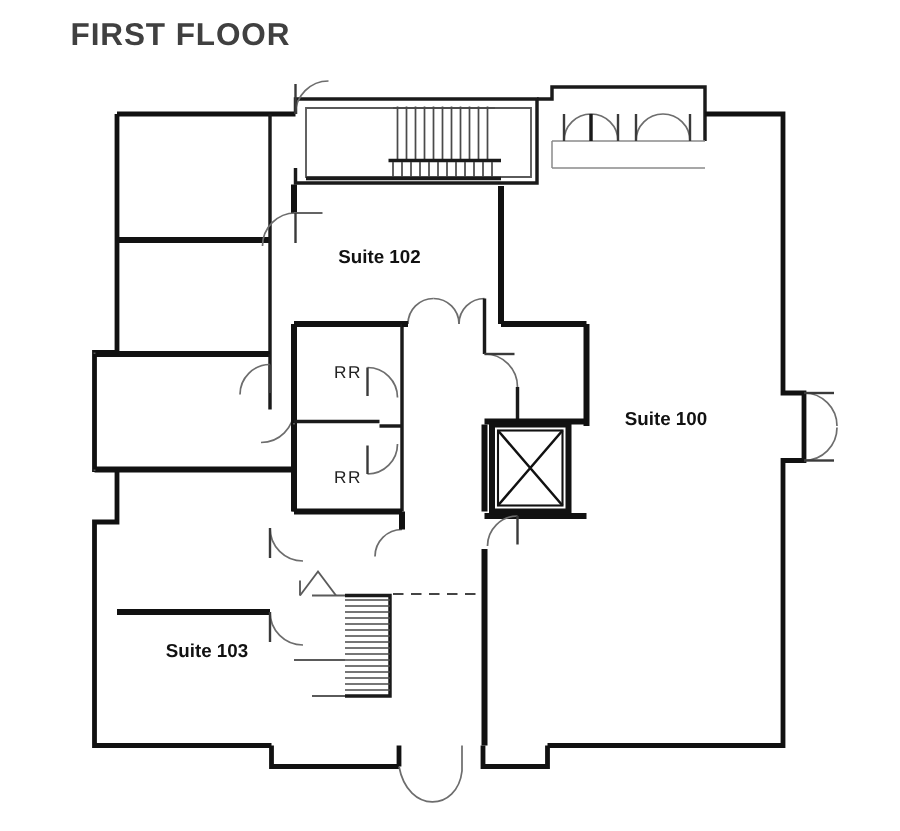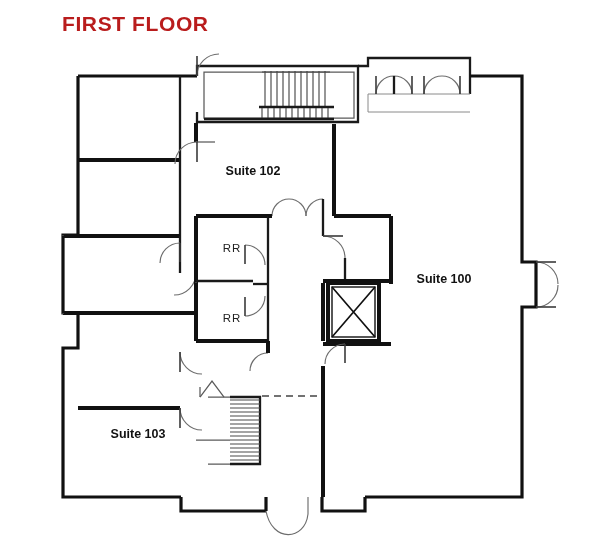--- a/index.html
+++ b/index.html
@@ -9,26 +9,26 @@
   }
   body {
     width: 600px;
     height: 554px;
     position: relative;
     font-family: "Liberation Sans", sans-serif;
     overflow: hidden;
   }
   #page-title {
     position: absolute;
-    left: 62px;
+    left: 47px;
     top: 12px;
     font-size: 21px;
     font-weight: bold;
     letter-spacing: 0.6px;
-    color: #b91c1c;
+    color: #404040;
     font-family: "Liberation Sans", sans-serif;
     white-space: nowrap;
   }
   #plan-wrap {
     position: absolute;
     left: 0;
     top: 0;
     width: 537px;
     height: 554px;
   }

